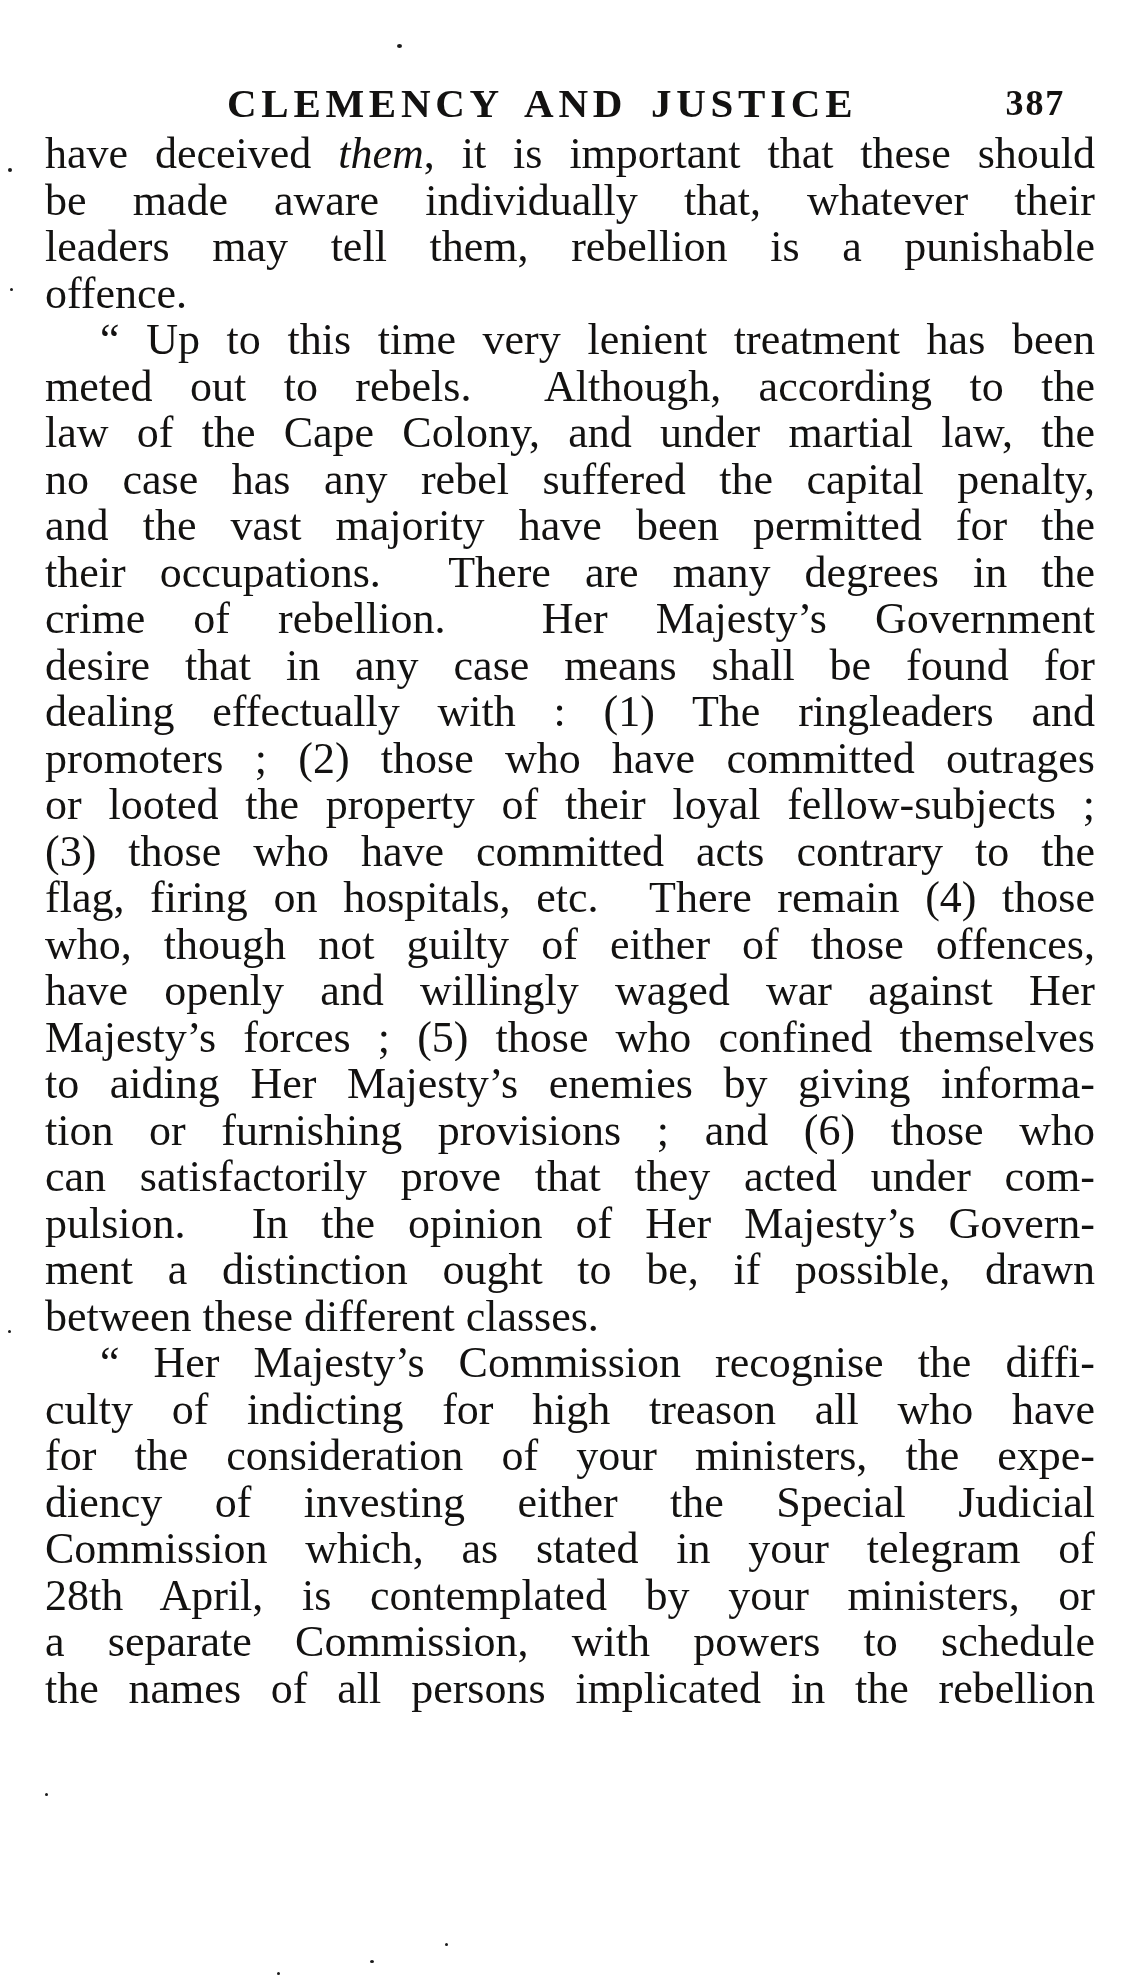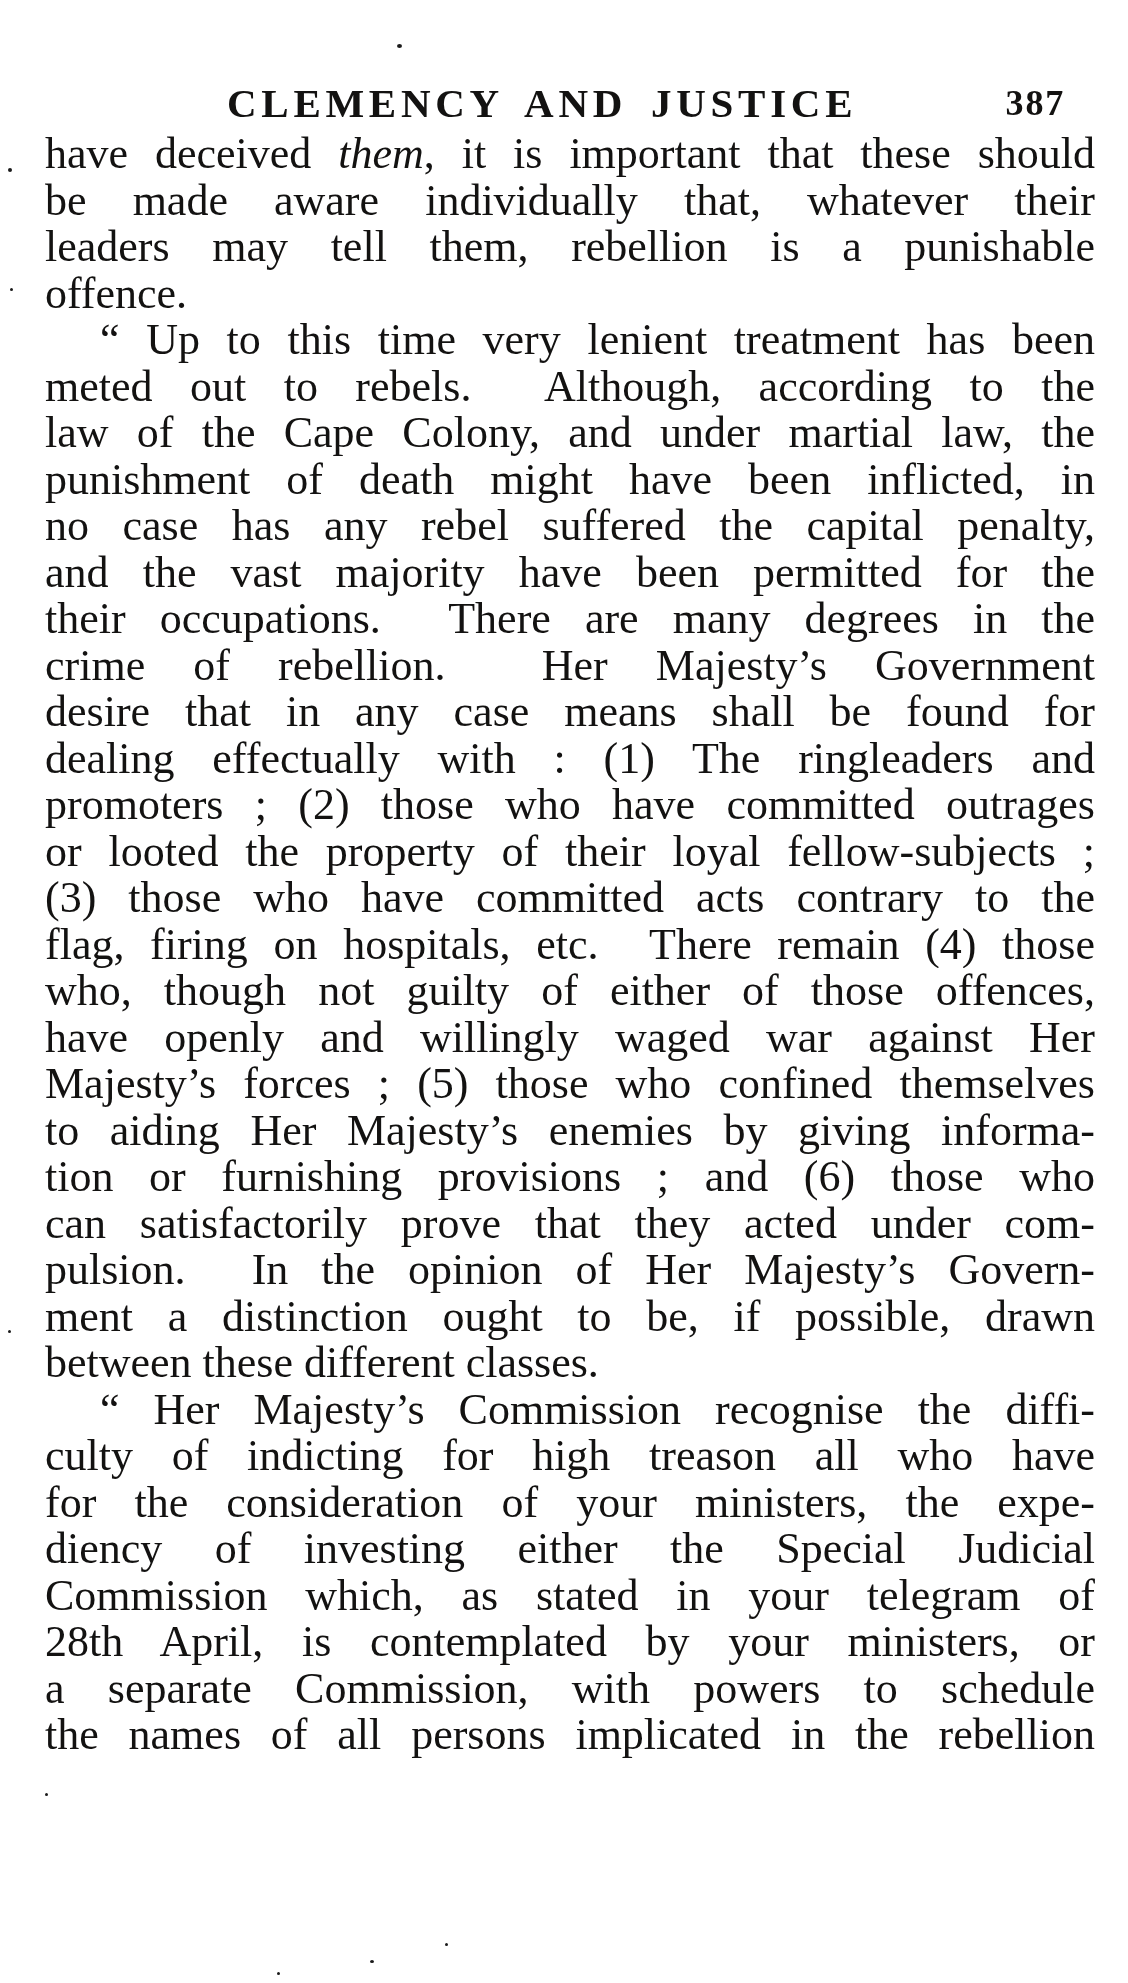--- a/index.html
+++ b/index.html
@@ -47,21 +47,20 @@
   </div>
 
   <div class="body-text">
       <div class="line"><span>have deceived </span><span class="em">them</span><span>, it is important that these should</span></div>
       <div class="line"><span>be made aware individually that, whatever their</span></div>
       <div class="line"><span>leaders may tell them, rebellion is a punishable</span></div>
       <div class="line last"><span>offence.</span></div>
       <div class="line indent"><span>“ Up to this time very lenient treatment has been</span></div>
       <div class="line"><span>meted out to rebels.  Although, according to the</span></div>
       <div class="line"><span>law of the Cape Colony, and under martial law, the</span></div>
-      <div class="line"><span>punishment of death might have been inflicted, in</span></div>
       <div class="line"><span>no case has any rebel suffered the capital penalty,</span></div>
       <div class="line"><span>and the vast majority have been permitted for the</span></div>
       <div class="line"><span>their occupations.  There are many degrees in the</span></div>
       <div class="line"><span>crime of rebellion.  Her Majesty’s Government</span></div>
       <div class="line"><span>desire that in any case means shall be found for</span></div>
       <div class="line"><span>dealing effectually with : (1) The ringleaders and</span></div>
       <div class="line"><span>promoters ; (2) those who have committed outrages</span></div>
       <div class="line"><span>or looted the property of their loyal fellow-subjects ;</span></div>
       <div class="line"><span>(3) those who have committed acts contrary to the</span></div>
       <div class="line"><span>flag, firing on hospitals, etc.  There remain (4) those</span></div>

